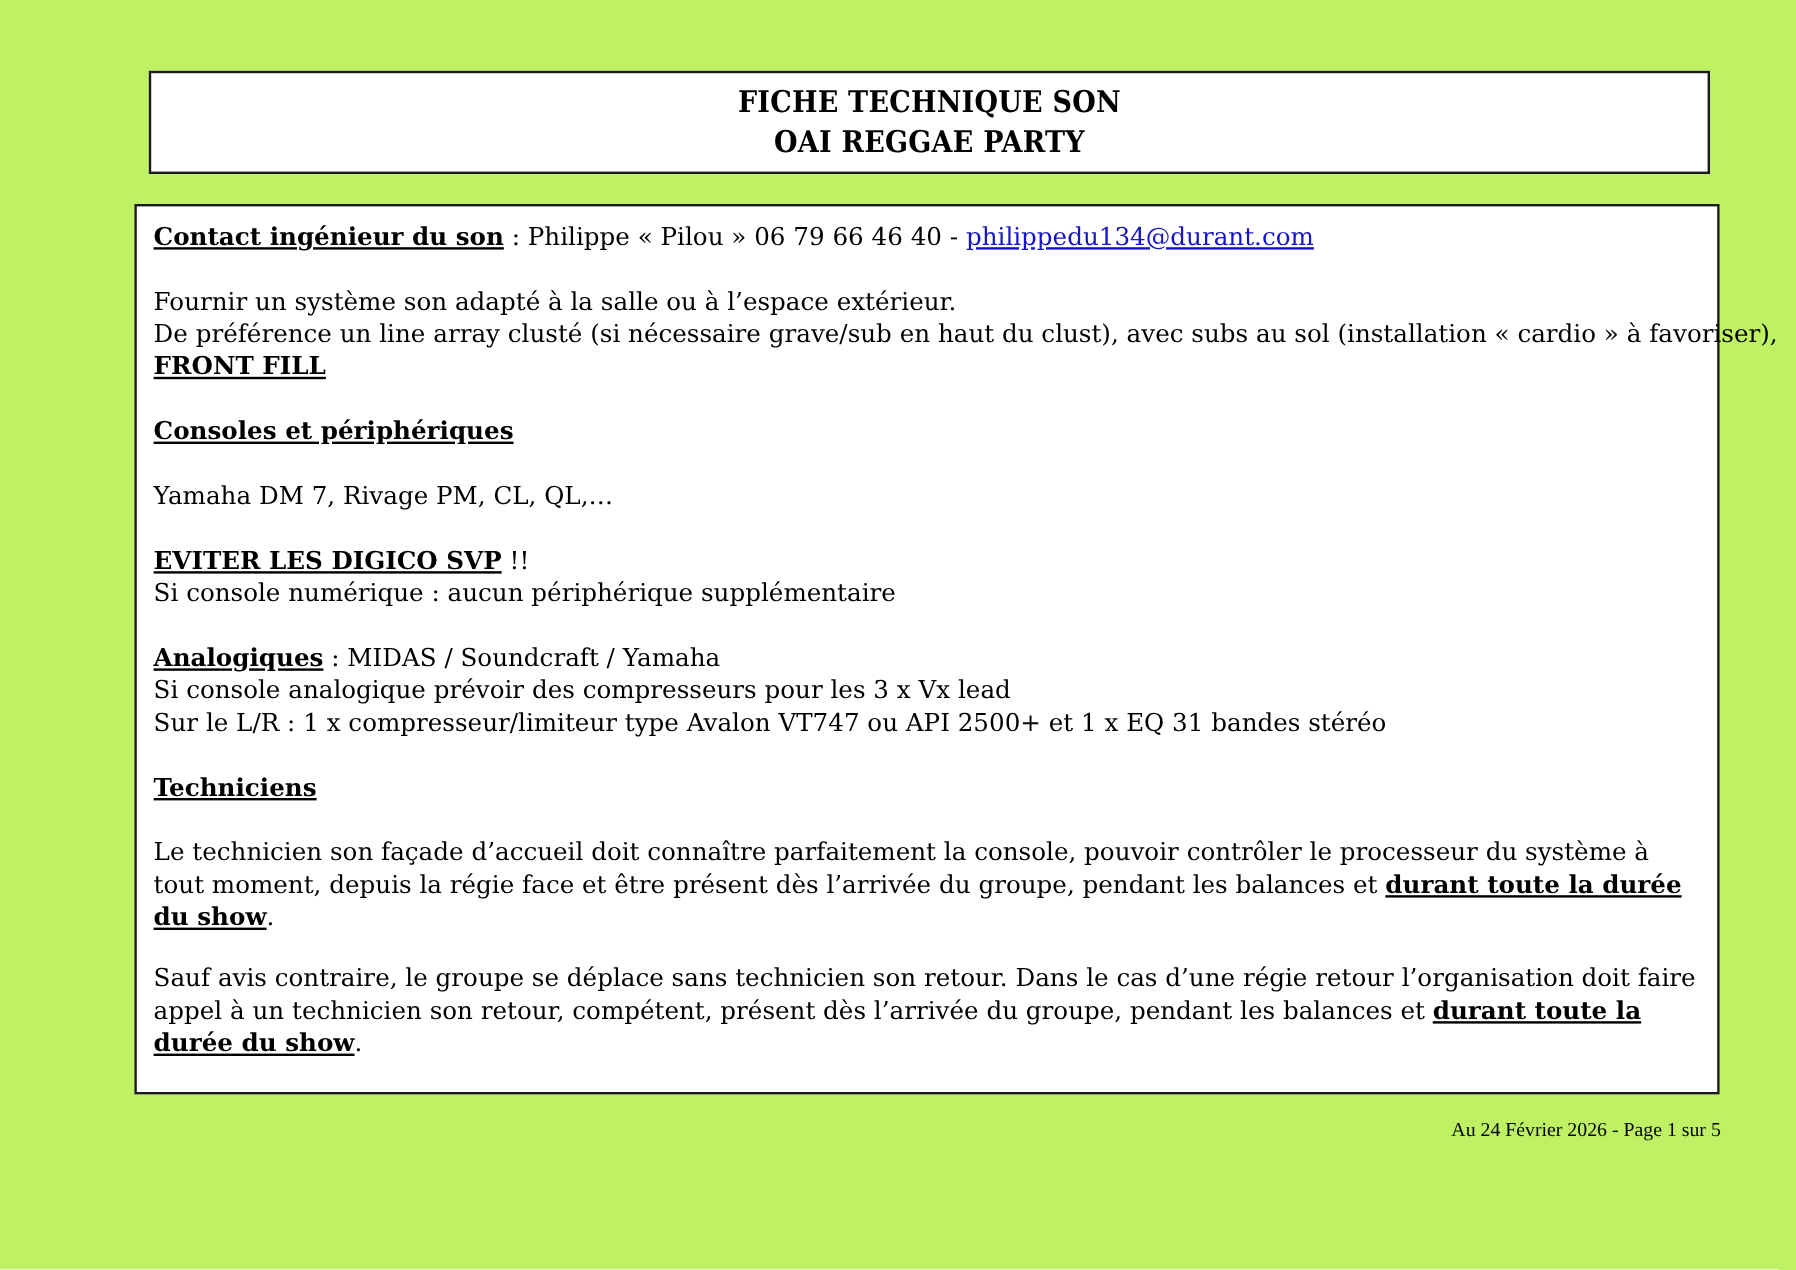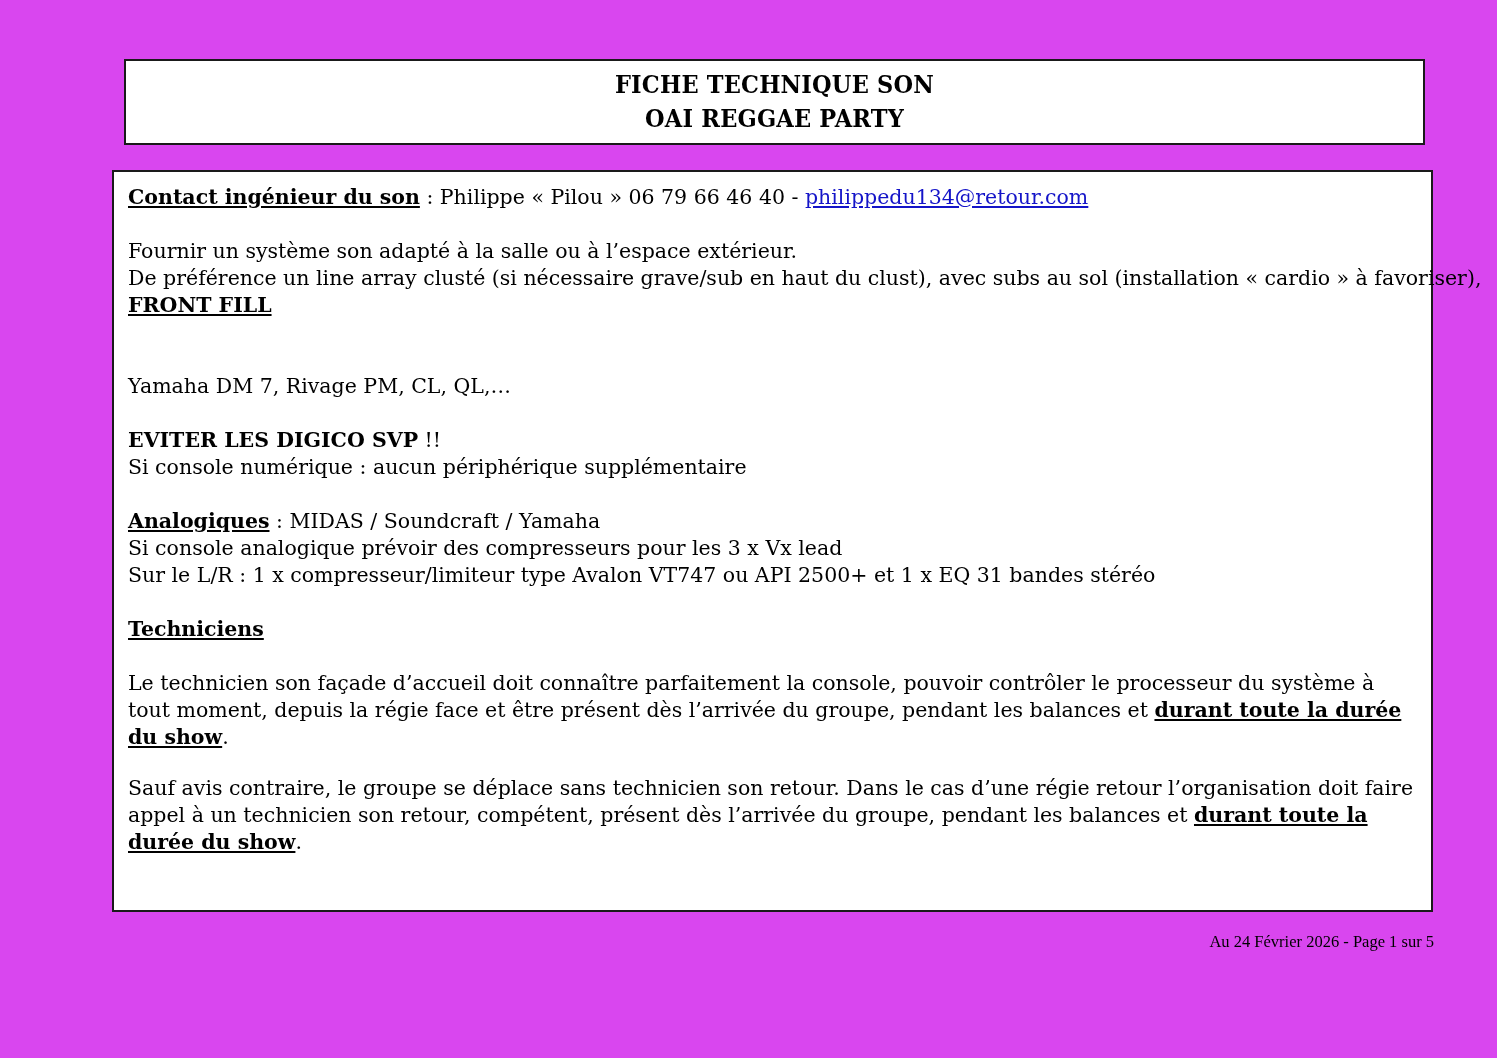--- a/index.html
+++ b/index.html
@@ -12,21 +12,21 @@
     height: 1058px;
     position: relative;
     font-family: "DejaVu Serif", "Liberation Serif", serif;
     color: #000000;
     -webkit-font-smoothing: antialiased;
   }
 
   .page {
     position: absolute;
     inset: 0;
-    background: #d946ef;
+    background: #bef264;
   }
 
   
   .title-box {
     position: absolute;
     left: 124px;
     top: 59px;
     width: 1301px;
     height: 86px;
     box-sizing: border-box;
@@ -64,21 +64,21 @@
   }
   .spacer { height: 27px; }
   .spacer-sm { height: 24px; }
 
   .line {
     white-space: nowrap;
     margin: 0;
   }
   .wrapline { margin: 0; }
 
-  .b  { font-weight: 700; }
+  .b  { font-weight: 700; text-decoration: underline; }
   .bu { font-weight: 700; text-decoration: underline; text-underline-offset: 2px; }
   .mail {
     color: #1414c8;
     text-decoration: underline;
     text-underline-offset: 2px;
   }
 
   
   .footer {
     position: absolute;
@@ -98,33 +98,36 @@
 
   <div class="title-box">
     <div class="title-line">FICHE TECHNIQUE SON</div>
     <div class="title-line">OAI REGGAE PARTY</div>
   </div>
 
   <div class="body-box">
     <div class="body-inner">
 
       <div class="line">
-        <span class="bu">Contact ingénieur du son</span><span> : </span><span>Philippe « Pilou » 06 79 66 46 40 - </span><a class="mail" href="#">philippedu134@retour.com</a>
+        <span class="bu">Contact ingénieur du son</span><span> : </span><span>Philippe « Pilou » 06 79 66 46 40 - </span><a class="mail" href="#">philippedu134@durant.com</a>
       </div>
 
       <div class="spacer"></div>
 
       <div class="line">Fournir un système son adapté à la salle ou à l’espace extérieur.</div>
       <div class="line">De préférence un line array clusté (si nécessaire grave/sub en haut du clust), avec subs au sol (installation « cardio » à favoriser),</div>
       <div class="line">
         <span class="bu">FRONT FILL</span>
       </div>
 
       <div class="spacer"></div>
 
+      <div class="line">
+        <span class="bu">Consoles et périphériques</span>
+      </div>
 
       <div class="spacer"></div>
 
       <div class="line">Yamaha DM 7, Rivage PM, CL, QL,…</div>
 
       <div class="spacer"></div>
 
       <div class="line">
         <span class="b">EVITER LES DIGICO SVP</span><span> !!</span>
       </div>

